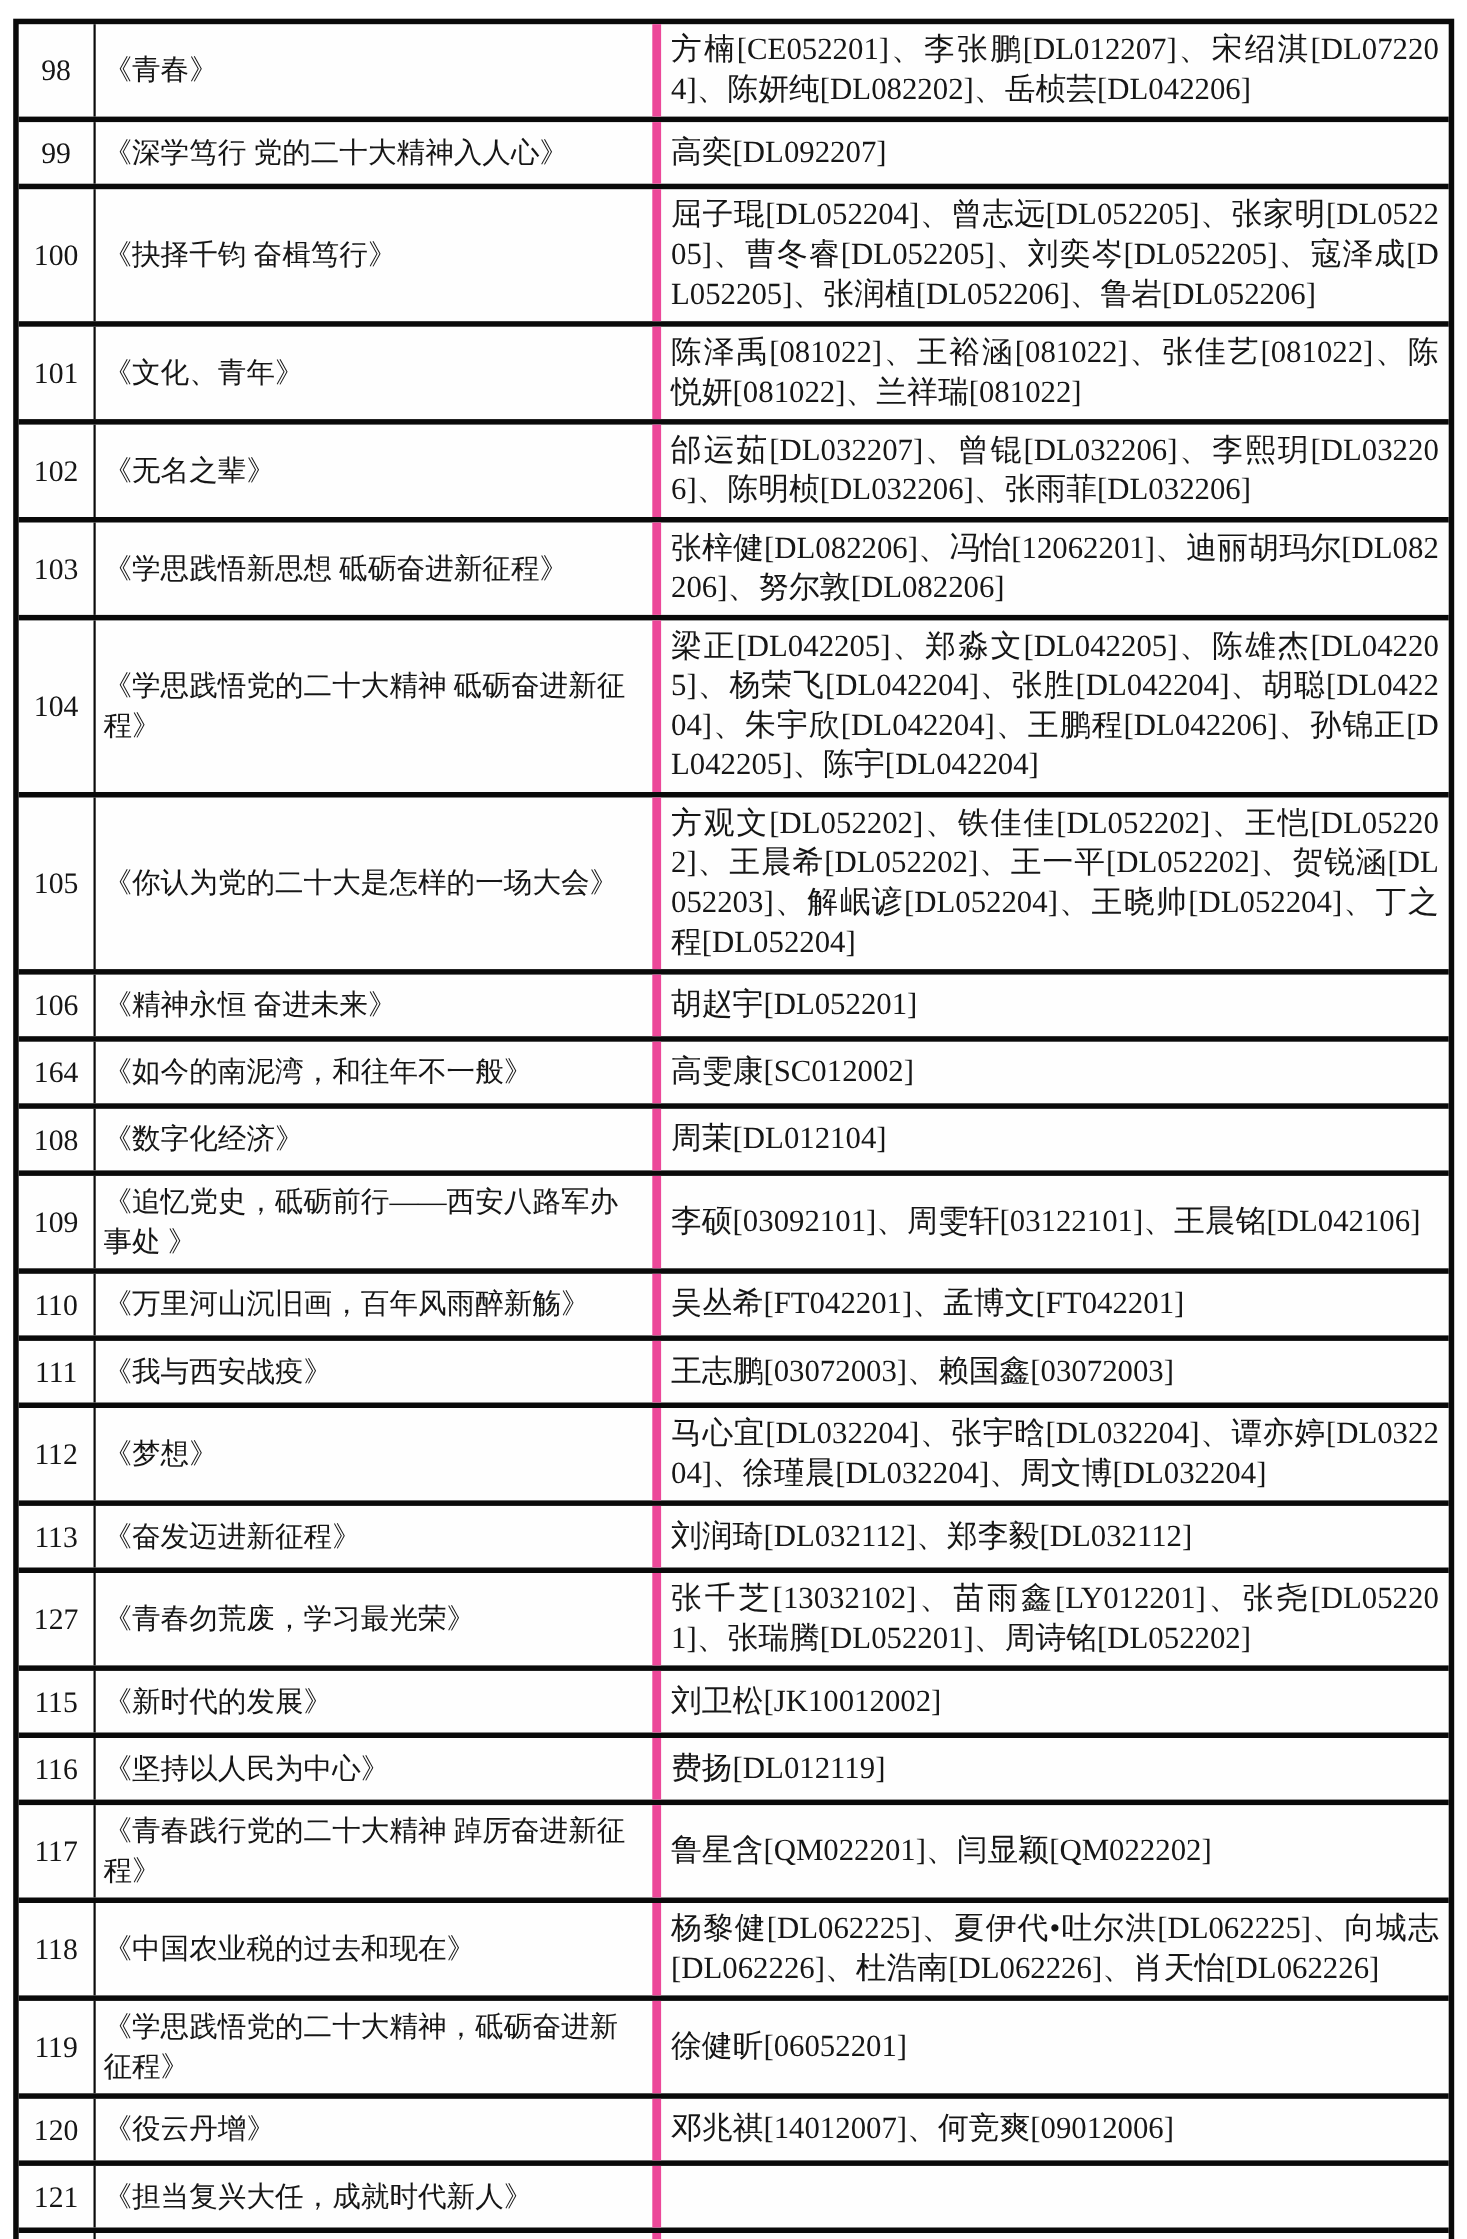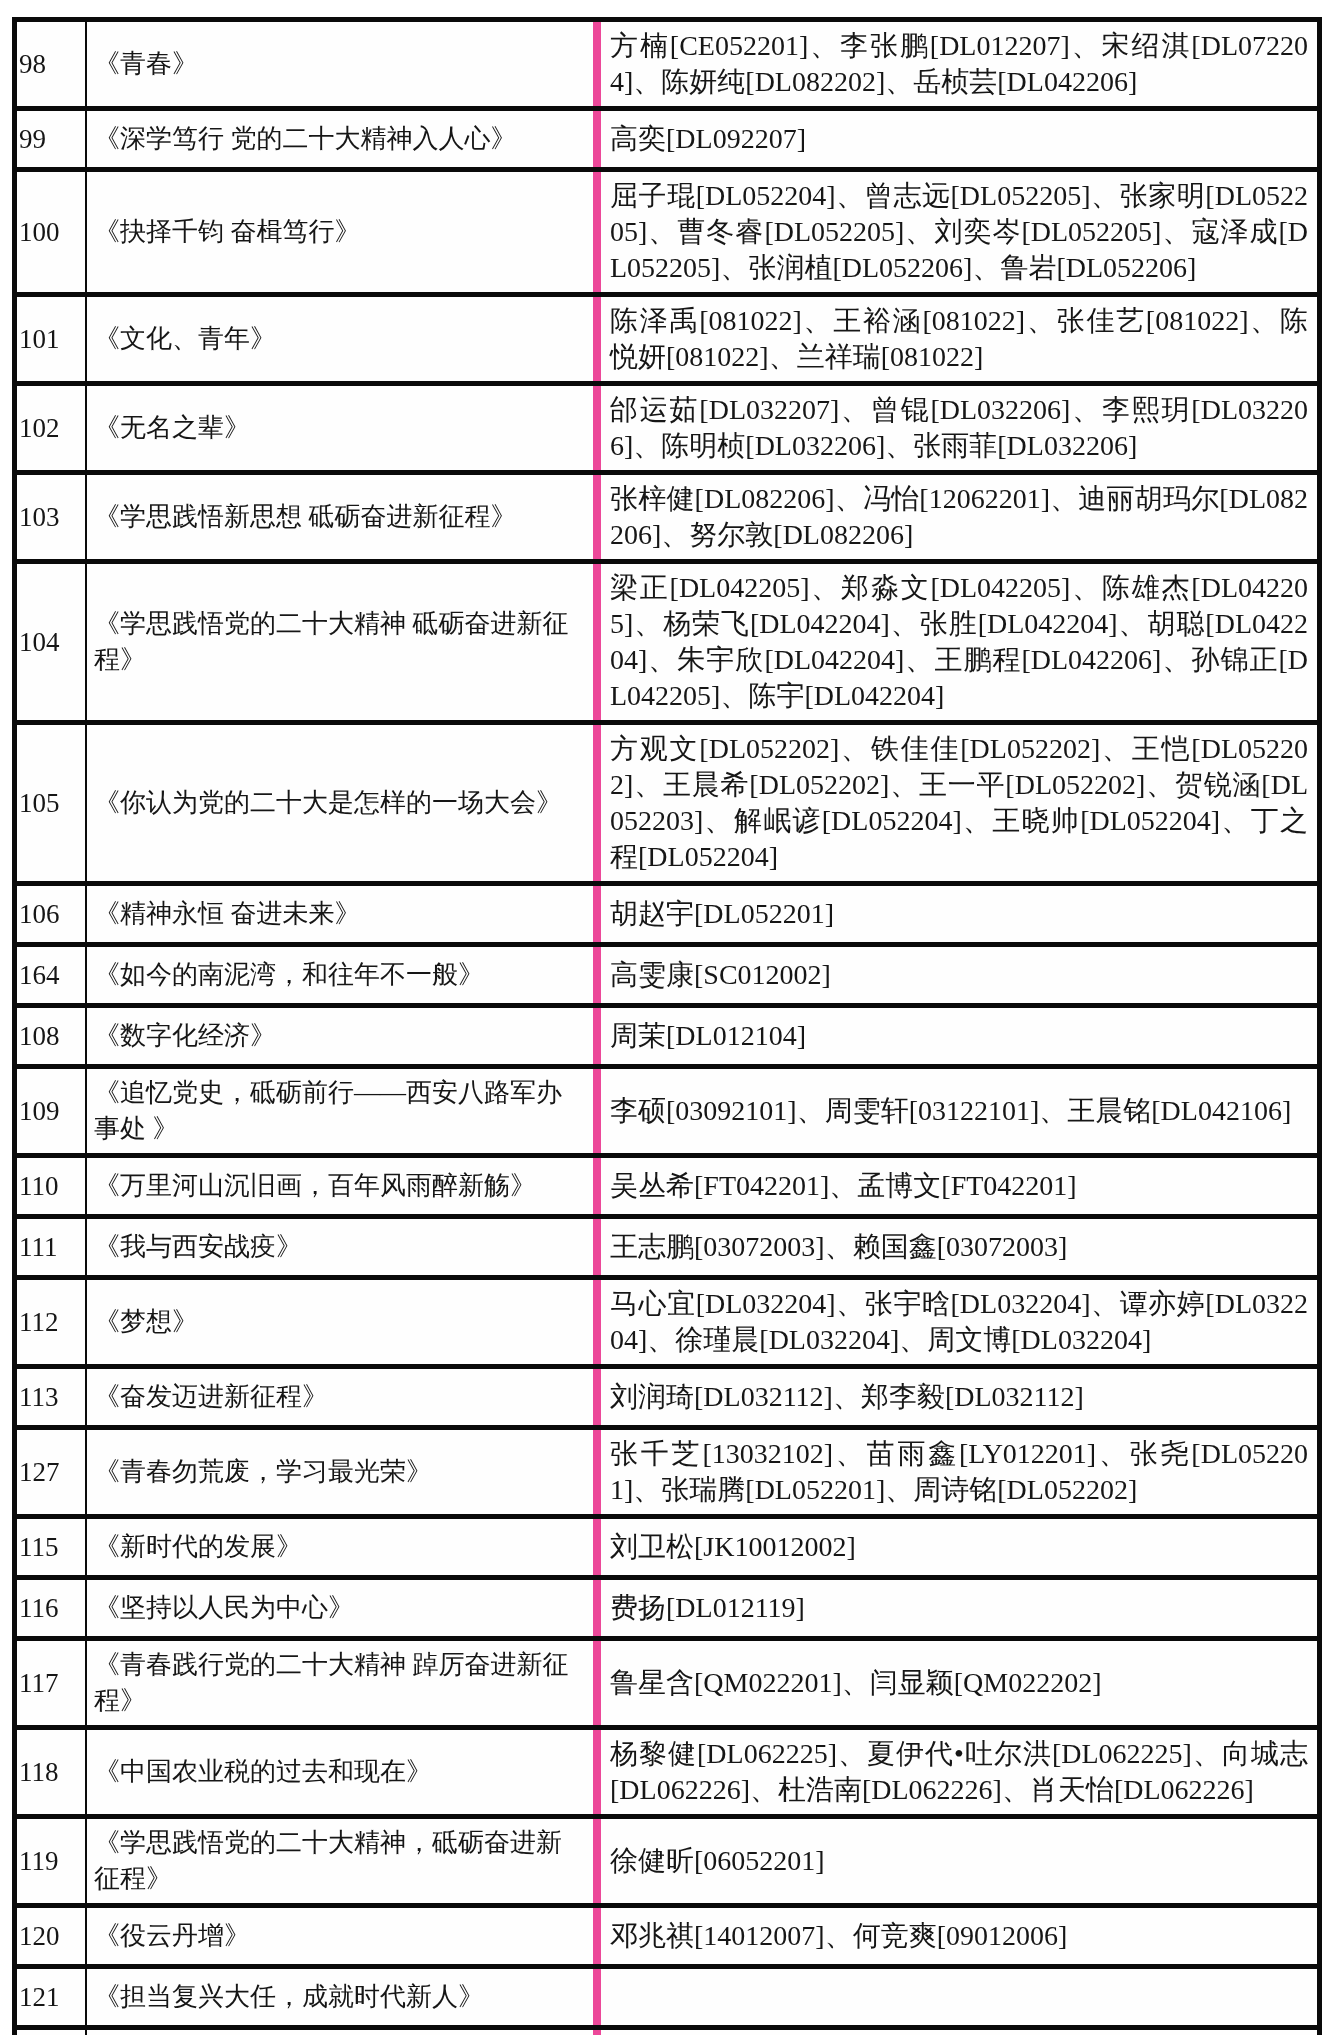--- a/index.html
+++ b/index.html
@@ -32,21 +32,21 @@
   .trow:first-child {
     border-top: none;
   }
   .cell {
     box-sizing: border-box;
     display: flex;
     align-items: center;
   }
   .cell-no {
     flex: 0 0 70px;
-    justify-content: flex-start;
+    justify-content: center;
     border-right: 2px solid #0a0a0a;
     font-size: 27px;
     padding: 4px 2px;
   }
   .cell-title {
     flex: 0 0 514px;
     border-right: 8px solid #ec4899;
     padding: 6px 6px 6px 7px;
     font-size: 26px;
     line-height: 36px;

